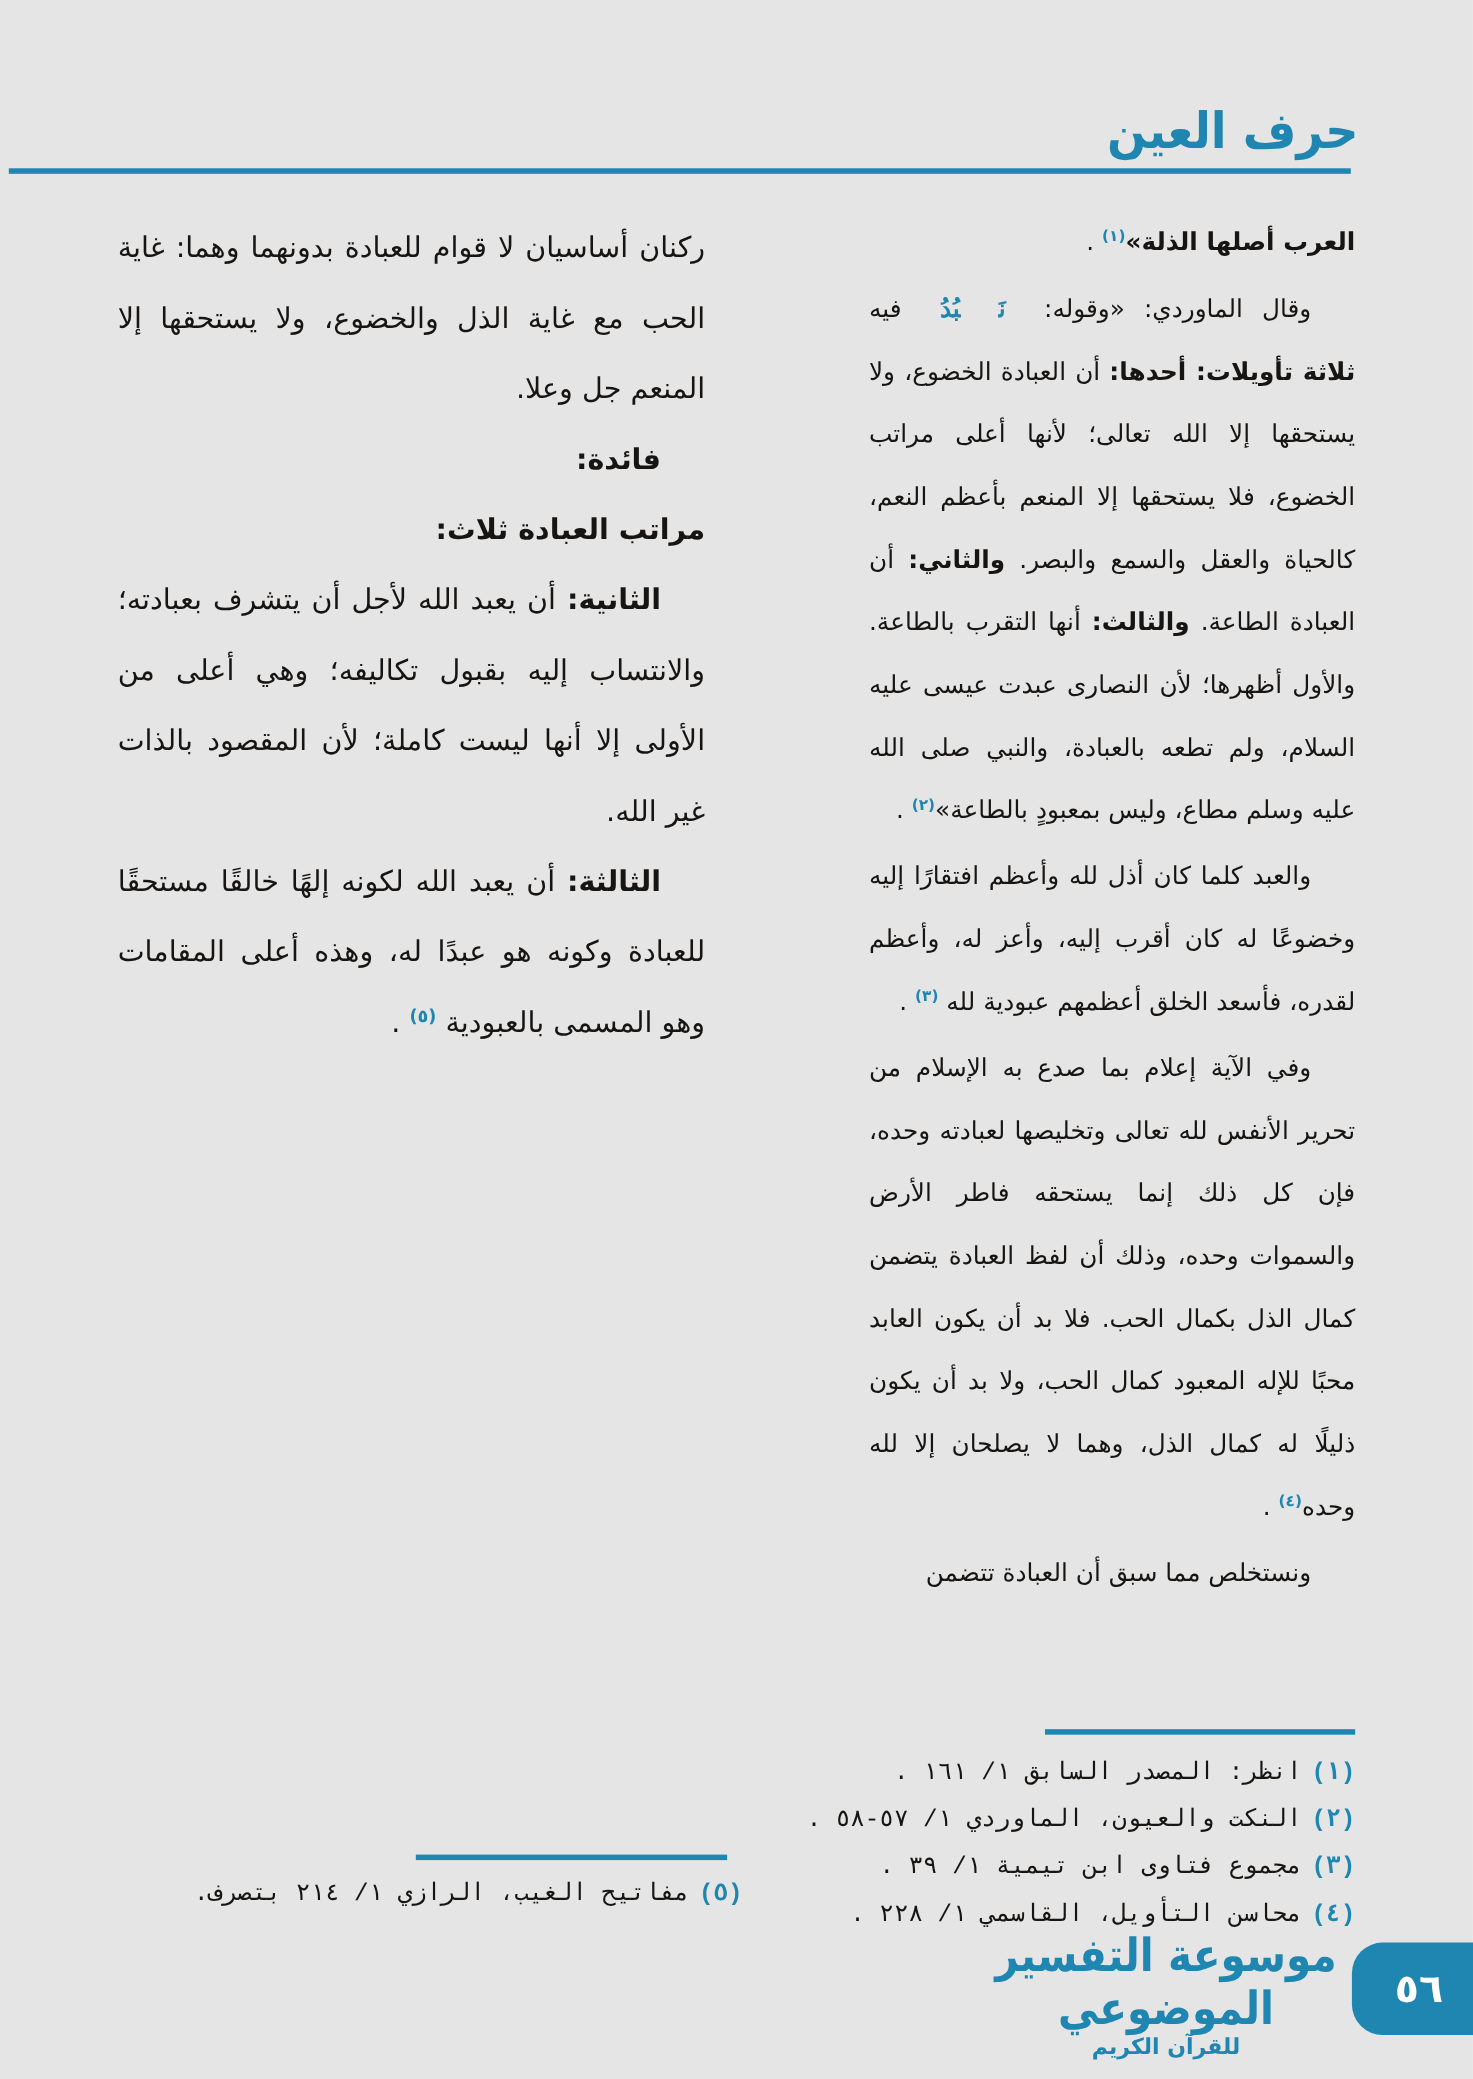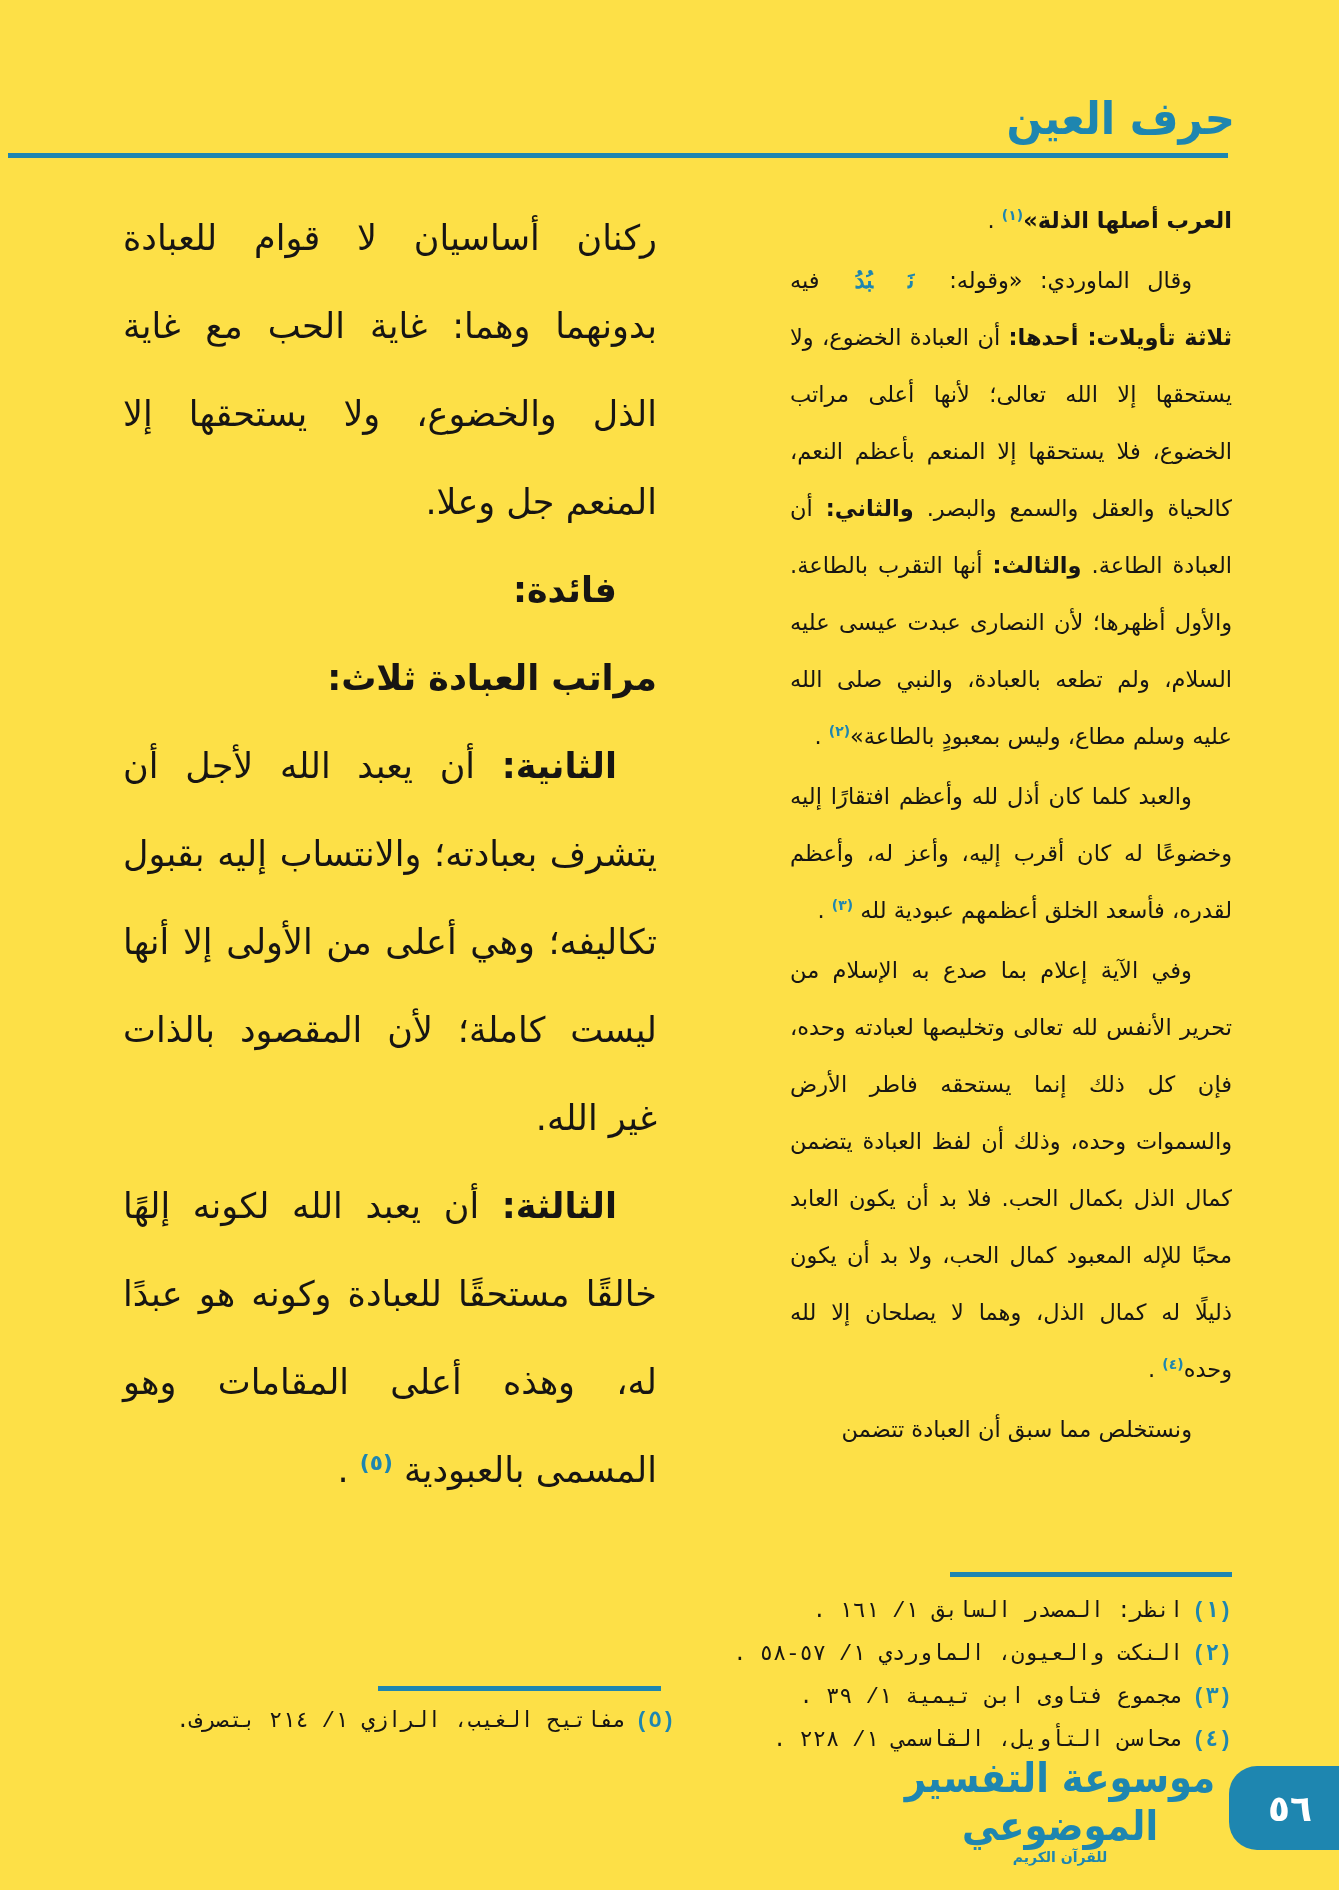--- a/index.html
+++ b/index.html
@@ -3,37 +3,37 @@
 <meta charset="utf-8">
 <style>
   :root { --accent:#1e86b0; --ink:#171513; }
   * { margin:0; padding:0; box-sizing:border-box; }
   html,body { background:#ffffff; }
   body {
     width:1339px; height:1890px; position:relative; overflow:hidden;
     font-family:"DejaVu Sans", sans-serif; color:var(--ink);
     direction:rtl;
   }
-  .page { position:absolute; inset:0; background:#fde047; }
+  .page { position:absolute; inset:0; background:#e5e5e5; }
 
   
   .section-title {
     position:absolute; top:94px; right:104px;
     font-size:42px; font-weight:bold; color:var(--accent);
     letter-spacing:-1px; transform:scaleY(1.08);
   }
   .header-rule {
     position:absolute; top:153px; left:8px; width:1220px; height:5px;
     background:var(--accent);
   }
 
   
   .col { position:absolute; text-align:justify; }
   .col-right { top:192px; left:790px; width:442px; font-size:22.5px; line-height:57px; }
-  .col-left  { top:194px; left:123px; width:534px; font-size:35px;   line-height:88px; }
+  .col-left  { top:194px; left:107px; width:534px; font-size:26px;   line-height:64px; }
   .para { text-align:justify; }
   .para.indent { text-indent:40px; }
   .seg.b { font-weight:bold; }
   .seg.q { color:var(--accent); font-weight:bold;font-family:Liberation Serif, serif; }
   .seg.r {
     color:var(--accent); font-size:0.62em; font-weight:bold;
     position:relative; top:-0.55em; white-space:nowrap;
   }
 
   
@@ -49,21 +49,21 @@
   
   .footer-logo {
     position:absolute; top:1760px; left:876px; width:368px;
     text-align:center; color:var(--accent); line-height:1.15;
   }
   .footer-logo .logo-main {
     font-size:37px; font-weight:bold; transform:scaleY(1.12);
     letter-spacing:-1px; display:block;
   }
   .footer-logo .logo-sub {
-    font-size:14px; font-weight:bold; display:block; margin-top:4px;
+    font-size:20px; font-weight:bold; display:block; margin-top:4px;
   }
   .page-badge {
     position:absolute; top:1766px; left:1229px; width:122px; height:84px;
     background:var(--accent); border-radius:28px 0 0 28px;
     display:flex; align-items:center; justify-content:center;
     color:#ffffff; font-size:36px; font-weight:bold;
   }
 </style>
 </head>
 <body>

